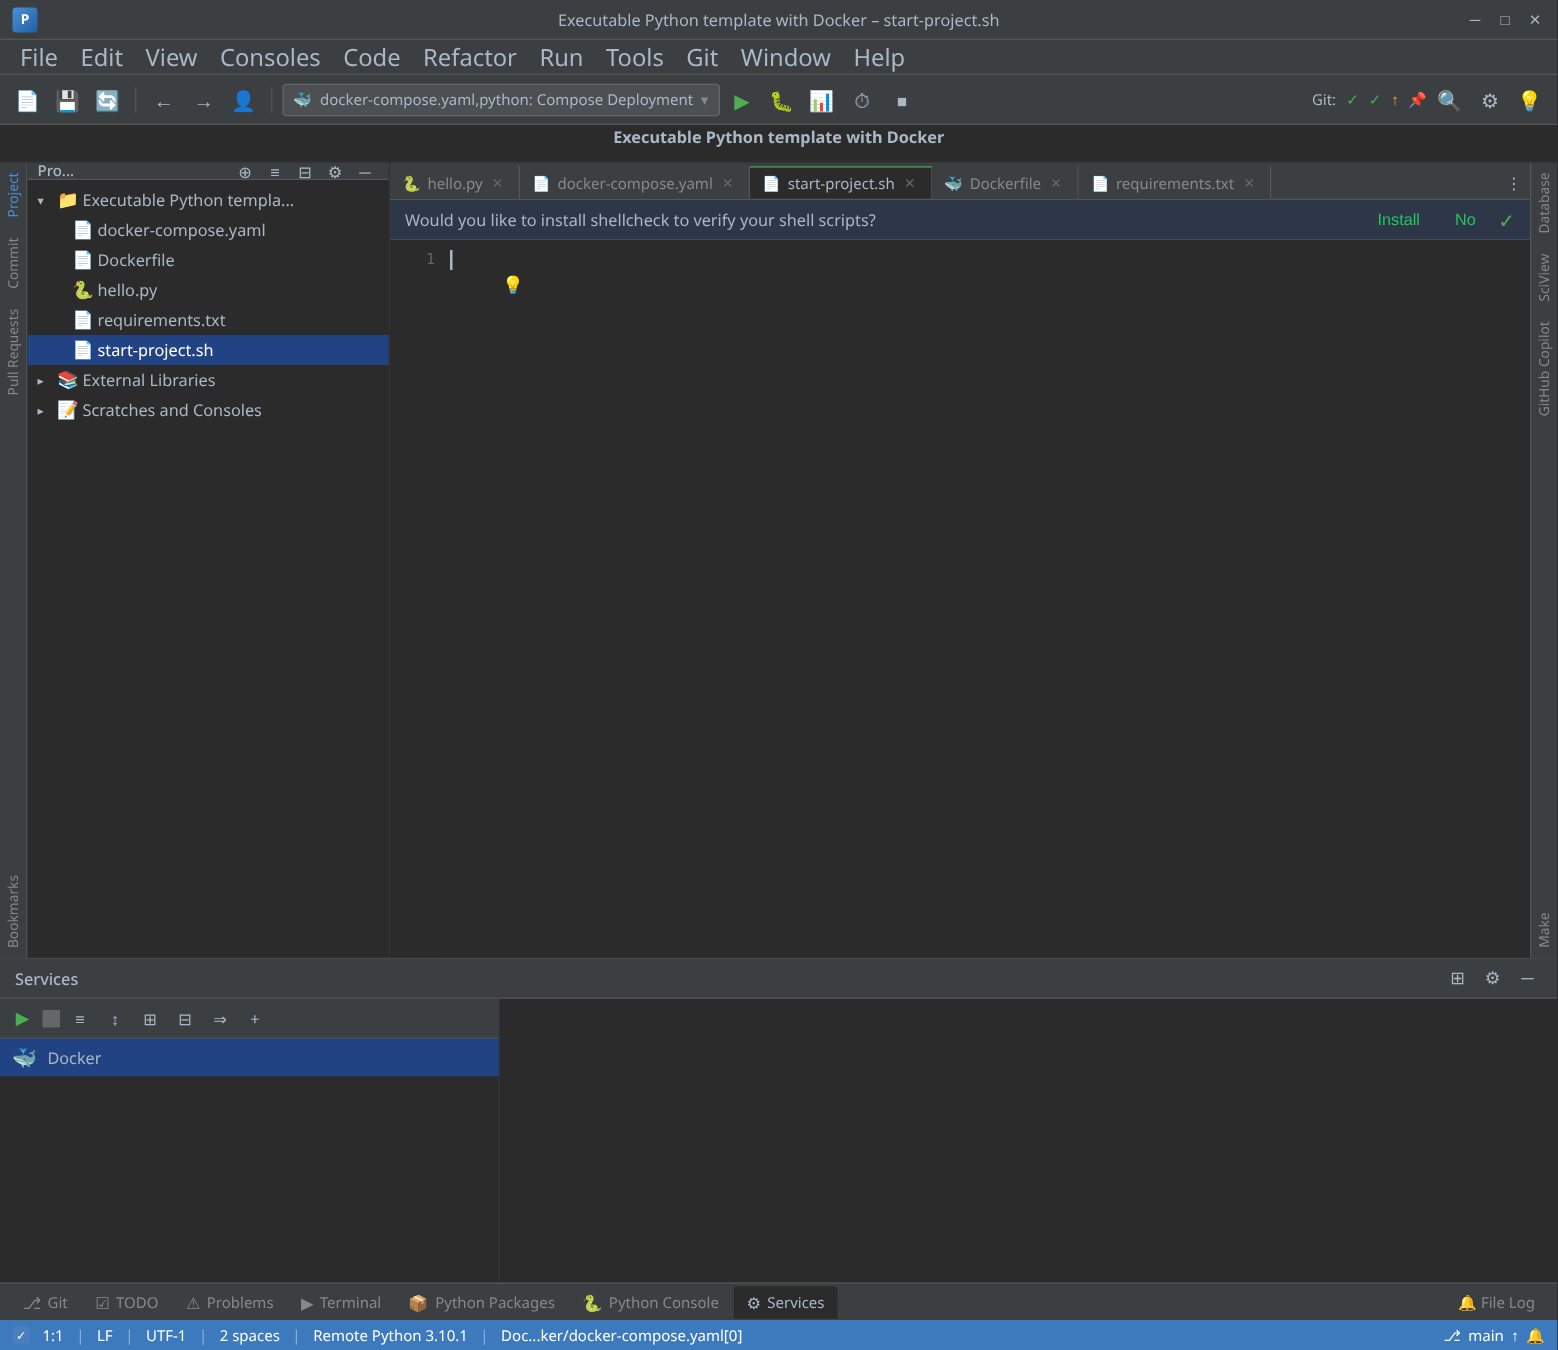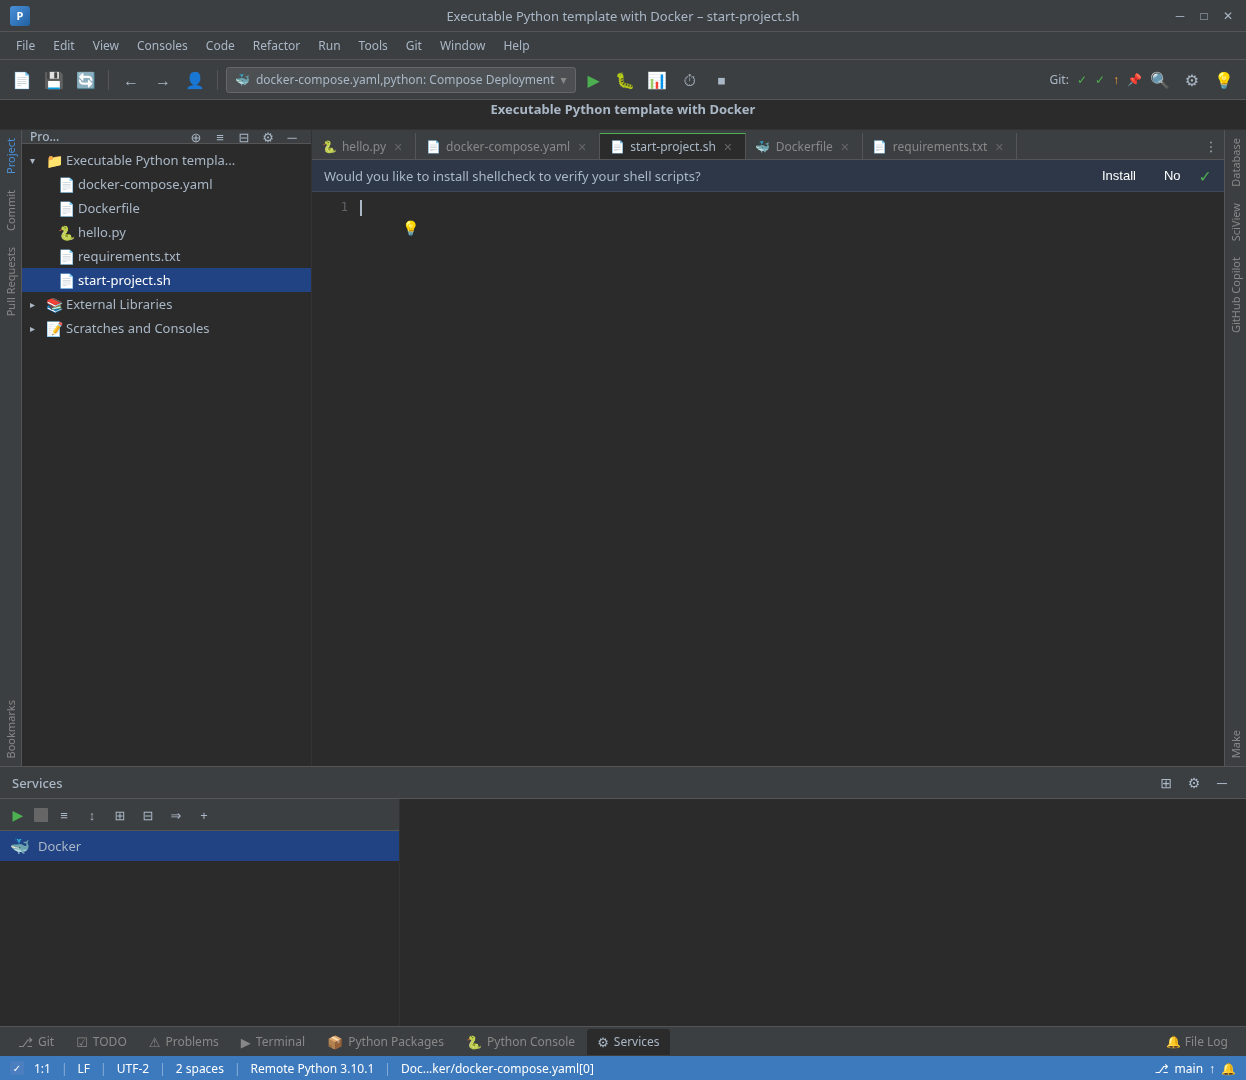--- a/index.html
+++ b/index.html
@@ -65,21 +65,21 @@
       background: #3c3f41;
       display: flex;
       align-items: center;
       padding: 0 8px;
       border-bottom: 1px solid #555;
       gap: 2px;
     }
     .menu-item {
       padding: 3px 8px;
       color: #a9b7c6;
-      font-size: 12px;
+      font-size: 19px;
       cursor: pointer;
       border-radius: 3px;
     }
 
     
     #toolbar {
       height: 40px;
       background: #3c3f41;
       display: flex;
       align-items: center;
@@ -288,21 +288,21 @@
     }
     .notif-text {
       color: #a9b7c6;
       font-size: 13px;
       flex: 1;
     }
     .notif-btn {
       padding: 3px 10px;
       background: transparent;
       border: none;
-      color: #ffffff;
+      color: #22c55e;
       font-size: 13px;
       cursor: pointer;
     }
     .notif-check {
       color: #4caf50;
       font-size: 16px;
     }
 
     
     #code-editor {
@@ -816,21 +816,21 @@
   <span style="background:#4a7ebf;width:14px;height:14px;border-radius:2px;display:inline-block;text-align:center;line-height:14px;font-size:10px;">✓</span>
   <div class="status-item">
     <span>1:1</span>
   </div>
   <span class="status-sep">|</span>
   <div class="status-item">
     <span>LF</span>
   </div>
   <span class="status-sep">|</span>
   <div class="status-item">
-    <span>UTF-2</span>
+    <span>UTF-1</span>
   </div>
   <span class="status-sep">|</span>
   <div class="status-item">
     <span>2 spaces</span>
   </div>
   <span class="status-sep">|</span>
   <div class="status-item">
     <span>Remote Python 3.10.1</span>
   </div>
   <span class="status-sep">|</span>

